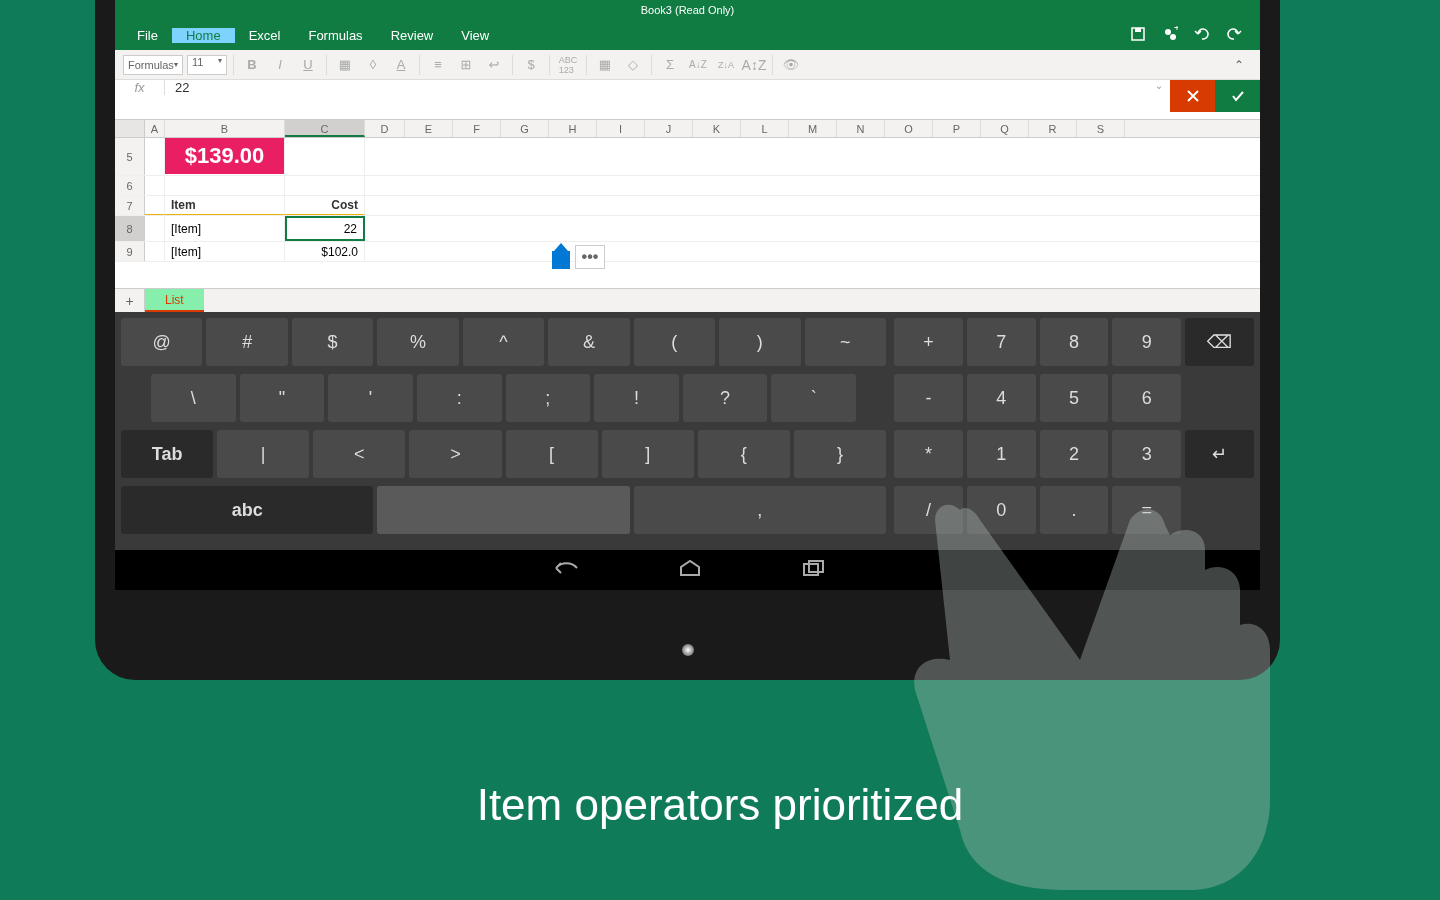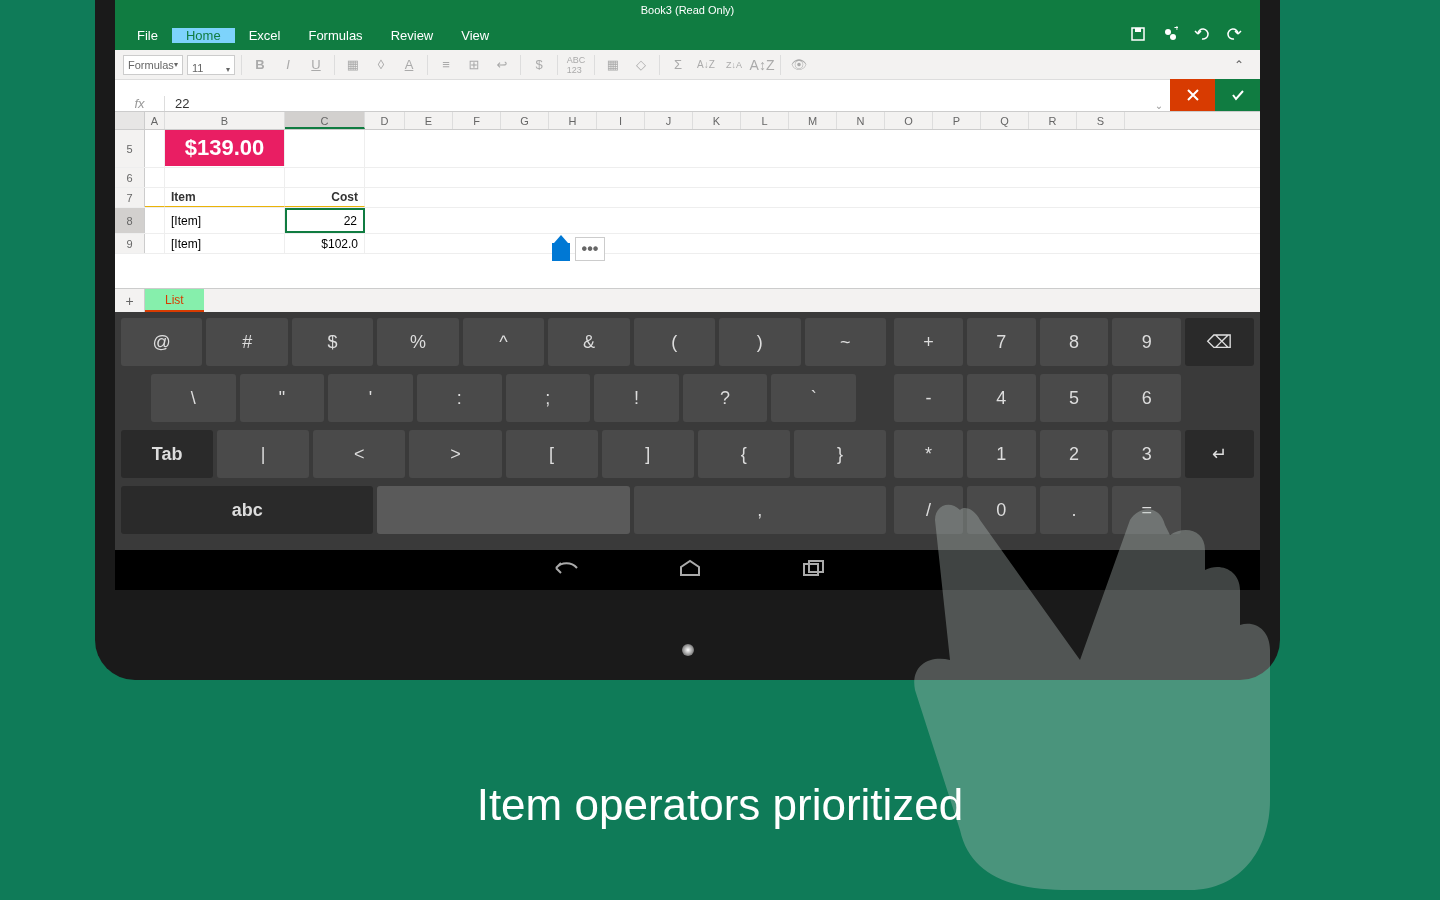--- a/index.html
+++ b/index.html
@@ -7,25 +7,25 @@
 .tablet{position:absolute;left:95px;top:-20px;width:1185px;height:700px;background:#1a1a1a;border-radius:0 0 40px 40px;padding:20px 20px 30px 20px}
 .screen{width:100%;height:590px;background:#fff;display:flex;flex-direction:column;overflow:hidden}
 .titlebar{height:20px;background:#107c41;color:#fff;text-align:center;font-size:11px;line-height:20px}
 .ribbon-tabs{height:30px;background:#107c41;display:flex;align-items:center;padding:0 8px;position:relative}
 .ribbon-tab{padding:0 14px;color:#fff;font-size:13px;display:flex;align-items:center;cursor:pointer}
 .ribbon-tab.active{background:#7dd3fc;color:#107c41}
 .ribbon-icons-right{margin-left:auto;display:flex;align-items:center;gap:16px;padding-right:10px}
 .ribbon-icons-right span{color:#fff;font-size:14px}
 .toolbar{height:30px;background:#f3f2f1;display:flex;align-items:center;gap:4px;padding:0 8px;border-bottom:1px solid #ddd}
 .font-sel{width:60px;height:20px;font-size:11px;border:1px solid #ccc;background:#fff;padding:0 4px;display:flex;align-items:center;justify-content:space-between;color:#666}
-.size-sel{width:48px;height:20px;font-size:11px;border:1px solid #ccc;background:#fff;padding:0 4px;display:flex;align-items:flex-end;justify-content:space-between;color:#666}
+.size-sel{width:40px;height:20px;font-size:11px;border:1px solid #ccc;background:#fff;padding:0 4px;display:flex;align-items:flex-start;justify-content:space-between;color:#666}
 .tb-btn{width:24px;height:24px;display:flex;align-items:center;justify-content:center;color:#aaa;font-size:13px}
 .tb-sep{width:1px;height:20px;background:#ddd;margin:0 2px}
 .collapse-btn{margin-left:auto;color:#666;font-size:12px;padding-right:8px}
-.formula-bar{height:32px;display:flex;align-items:flex-end;border-bottom:1px solid #ccc;background:#fff}
+.formula-bar{height:40px;display:flex;align-items:flex-start;border-bottom:1px solid #ccc;background:#fff}
 .fx-label{width:50px;text-align:center;font-style:italic;color:#999;font-size:13px;border-right:1px solid #ddd}
 .fx-input{flex:1;padding:0 10px;font-size:13px;color:#333}
 .fx-dropdown{width:22px;text-align:center;color:#999;font-size:10px}
 .fx-cancel{width:45px;height:32px;background:#d83b01;display:flex;align-items:center;justify-content:center}
 .fx-cancel svg,.fx-confirm svg{width:16px;height:16px}
 .fx-confirm{width:45px;height:32px;background:#107c41;display:flex;align-items:center;justify-content:center}
 .grid-area{flex:1;display:flex;flex-direction:column;min-height:0}
 .col-headers{height:18px;display:flex;background:#f3f2f1;border-bottom:1px solid #ccc}
 .corner{width:30px;border-right:1px solid #ccc;background:#e7e6e5}
 .col-h{border-right:1px solid #ddd;text-align:center;font-size:11px;color:#666;line-height:18px}

